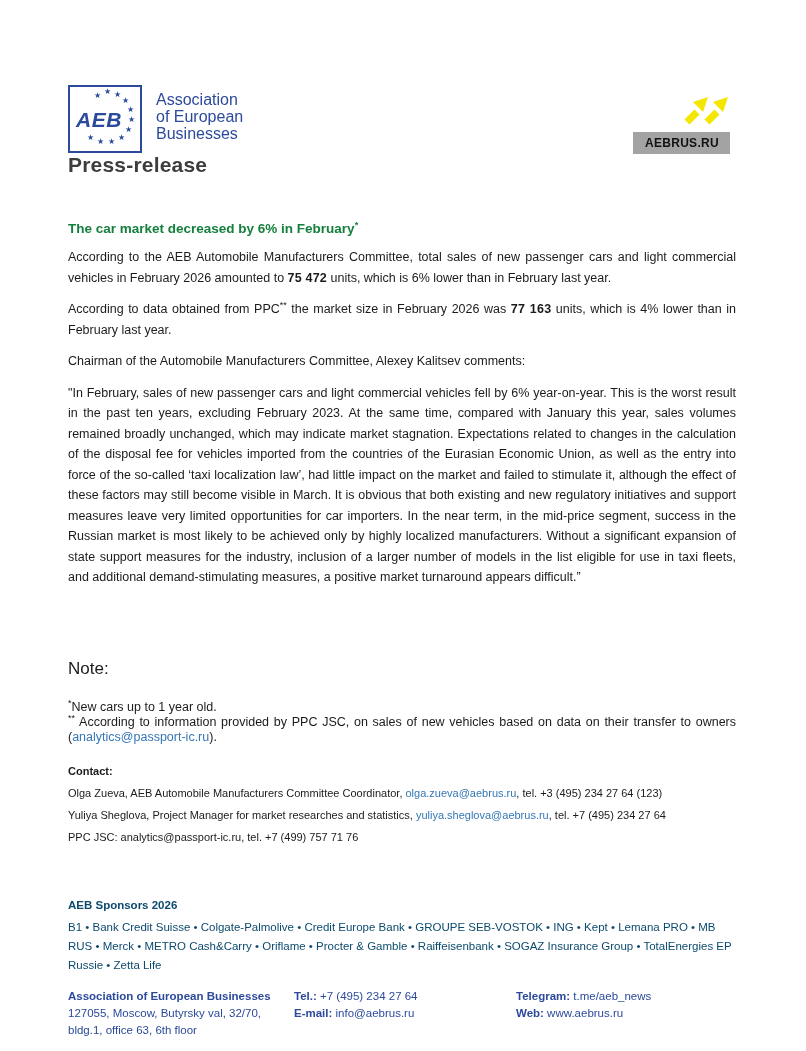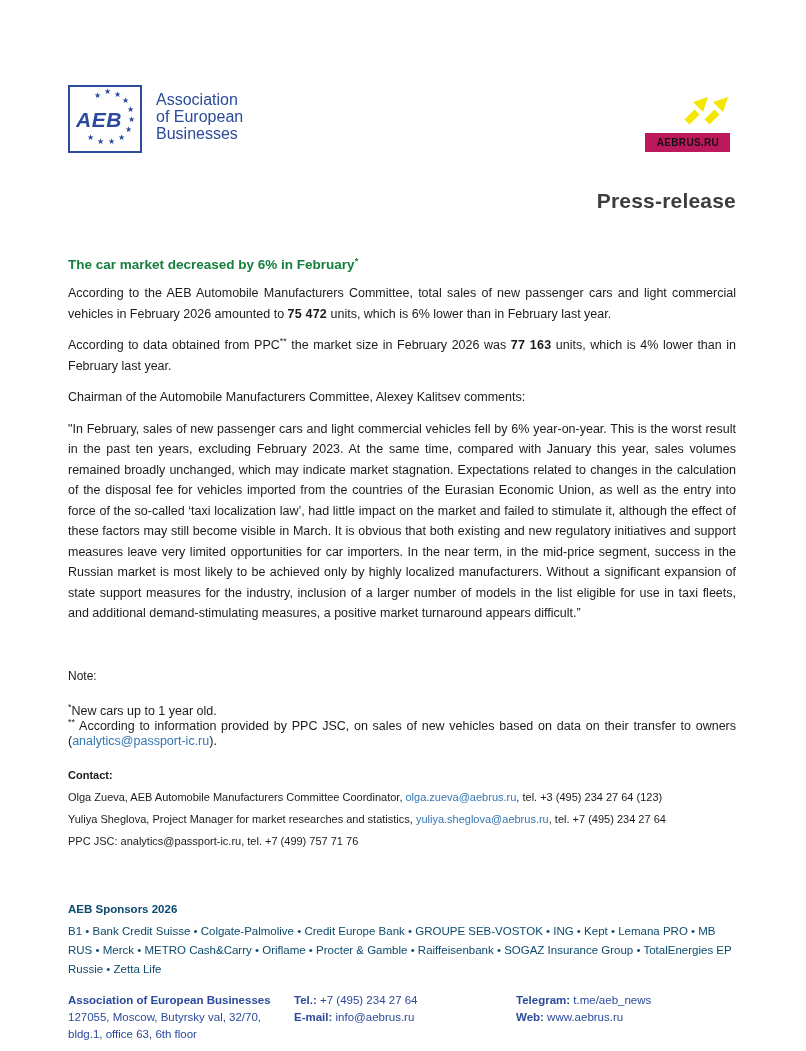--- a/index.html
+++ b/index.html
@@ -28,38 +28,38 @@
     font-size: 21px; letter-spacing: 0.5px;
   }
   .star { position: absolute; color: #2b4a9b; font-size: 8px; line-height: 8px; }
   .org-name {
     margin-left: 14px; margin-top: 6px;
     color: #2b4a9b; font-size: 16px; line-height: 17px; font-weight: 500;
   }
   .header-right { position: absolute; right: 6px; top: 10px; text-align: right; }
   .arrows { margin-right: 2px; margin-bottom: 3px; }
   .site-badge {
-    display: inline-block; background: #be185d; color: #111111;
-    font-weight: bold; font-size: 10px; letter-spacing: 0.3px;
+    display: inline-block; background: #a3a3a3; color: #111111;
+    font-weight: bold; font-size: 12px; letter-spacing: 0.3px;
     padding: 4px 11px 4px 12px;
   }
 
   
-  .doc-type { margin-top: 36px; font-size: 21px; font-weight: bold; color: #3d3d3d; letter-spacing: 0.2px; text-align: right; }
+  .doc-type { font-size: 21px; font-weight: bold; color: #3d3d3d; letter-spacing: 0.2px; }
   .doc-date { margin-top: 13px; font-size: 12.5px; color: #3f3f3f; }
 
   .article-title { margin-top: 44px; font-size: 13.5px; font-weight: bold; color: #15803d; }
 
   
   .para { margin-top: 11px; font-size: 12.5px; line-height: 20.5px; text-align: justify; color: #1b1b1b; }
   .para b { letter-spacing: 0.2px; }
   sup { font-size: 9px; vertical-align: super; line-height: 0; }
   a.doc-link { color: #3577b5; cursor: pointer; }
 
-  .note-label { margin-top: 45px; font-size: 12px; }
+  .note-label { margin-top: 71px; font-size: 17px; }
   .footnotes { margin-top: 21px; font-size: 12.5px; line-height: 15px; }
   .footnote2 { text-align: justify; line-height: 15px; }
   .contact-label { margin-top: 20px; font-size: 11px; font-weight: bold; }
   .contact-line { margin-top: 10px; font-size: 11px; }
 
   
   .sponsors { margin-top: 56px; color: #0c4a6e; }
   .sponsors-title { font-size: 11.5px; font-weight: bold; }
   .sponsors-list { margin-top: 7px; font-size: 11.5px; line-height: 19px; }
 

